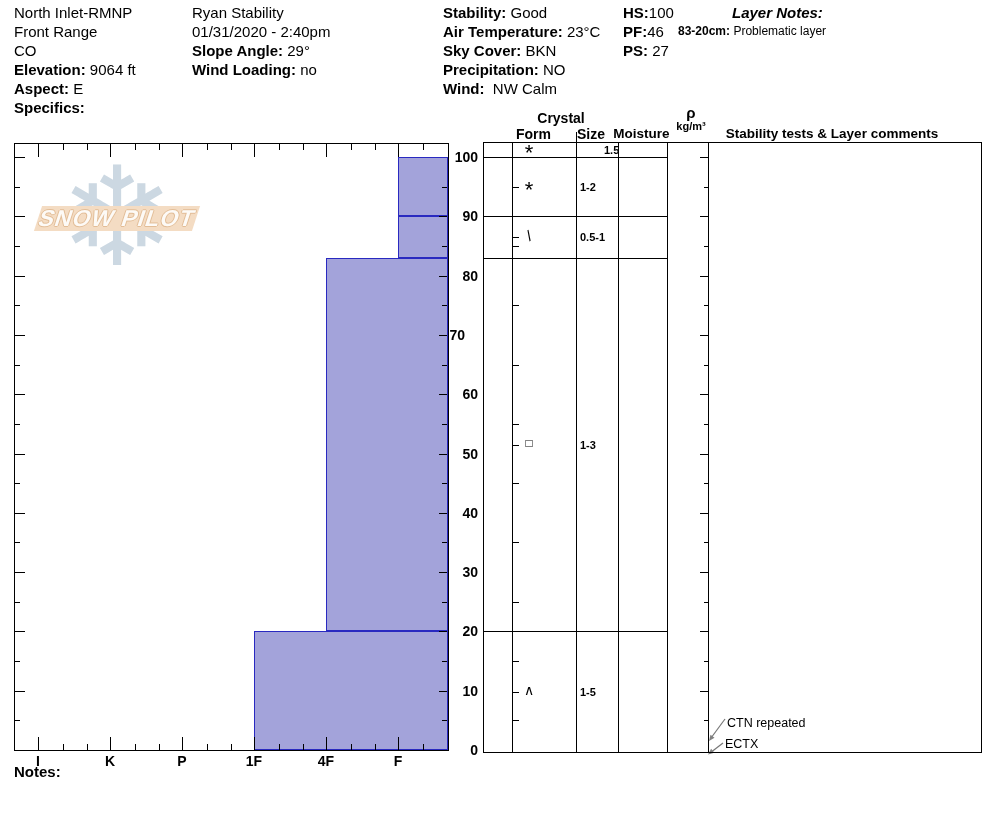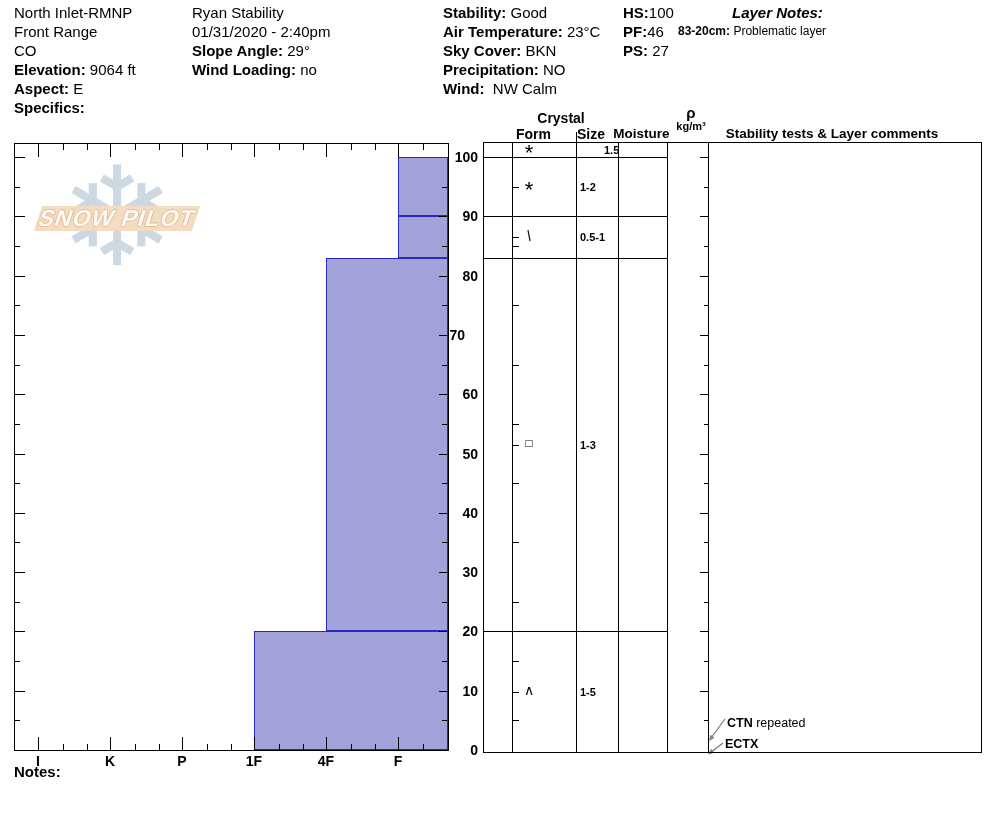--- a/index.html
+++ b/index.html
@@ -17,21 +17,21 @@
   .ylab{position:absolute;width:30px;text-align:right;font-weight:bold;font-size:14px;height:16px;line-height:16px;}
   .xlab{position:absolute;width:30px;text-align:center;font-weight:bold;font-size:14px;height:16px;line-height:16px;}
   .th{position:absolute;font-weight:bold;font-size:14px;text-align:center;white-space:nowrap;}
   .sym{position:absolute;width:24px;text-align:center;color:#000;line-height:1;}
   .sym-star{font-size:22px;}
   .sym-slash{font-size:15px;transform:rotate(-26deg);}
   .sym-square{font-size:12px;}
   .sym-chevron{font-size:14px;}
   .sizeval{position:absolute;font-size:11px;font-weight:bold;white-space:nowrap;}
   .testlabel{position:absolute;font-size:12.5px;white-space:pre;}
-  .testlabel b{font-weight:bold;}
+  .testlabel b{font-weight:normal;}
   #logo-flake{position:absolute;left:47px;top:142px;width:140px;height:150px;
               font-size:138px;line-height:150px;text-align:center;color:#ccd8e2;}
   #logo-banner{position:absolute;left:38px;top:206px;width:158px;height:25px;
                background:#f4dcc3;transform:skewX(-18deg);
                display:flex;align-items:center;justify-content:center;}
   #logo-banner span{font-size:23px;font-weight:bold;letter-spacing:1px;color:#fdfaf6;
                text-shadow:-1px 0 #e2bd97,1px 0 #e2bd97,0 -1px #e2bd97,0 1px #e2bd97;}
   #notes{position:absolute;left:14px;top:763px;font-size:15px;font-weight:bold;}
 </style>
 </head>

